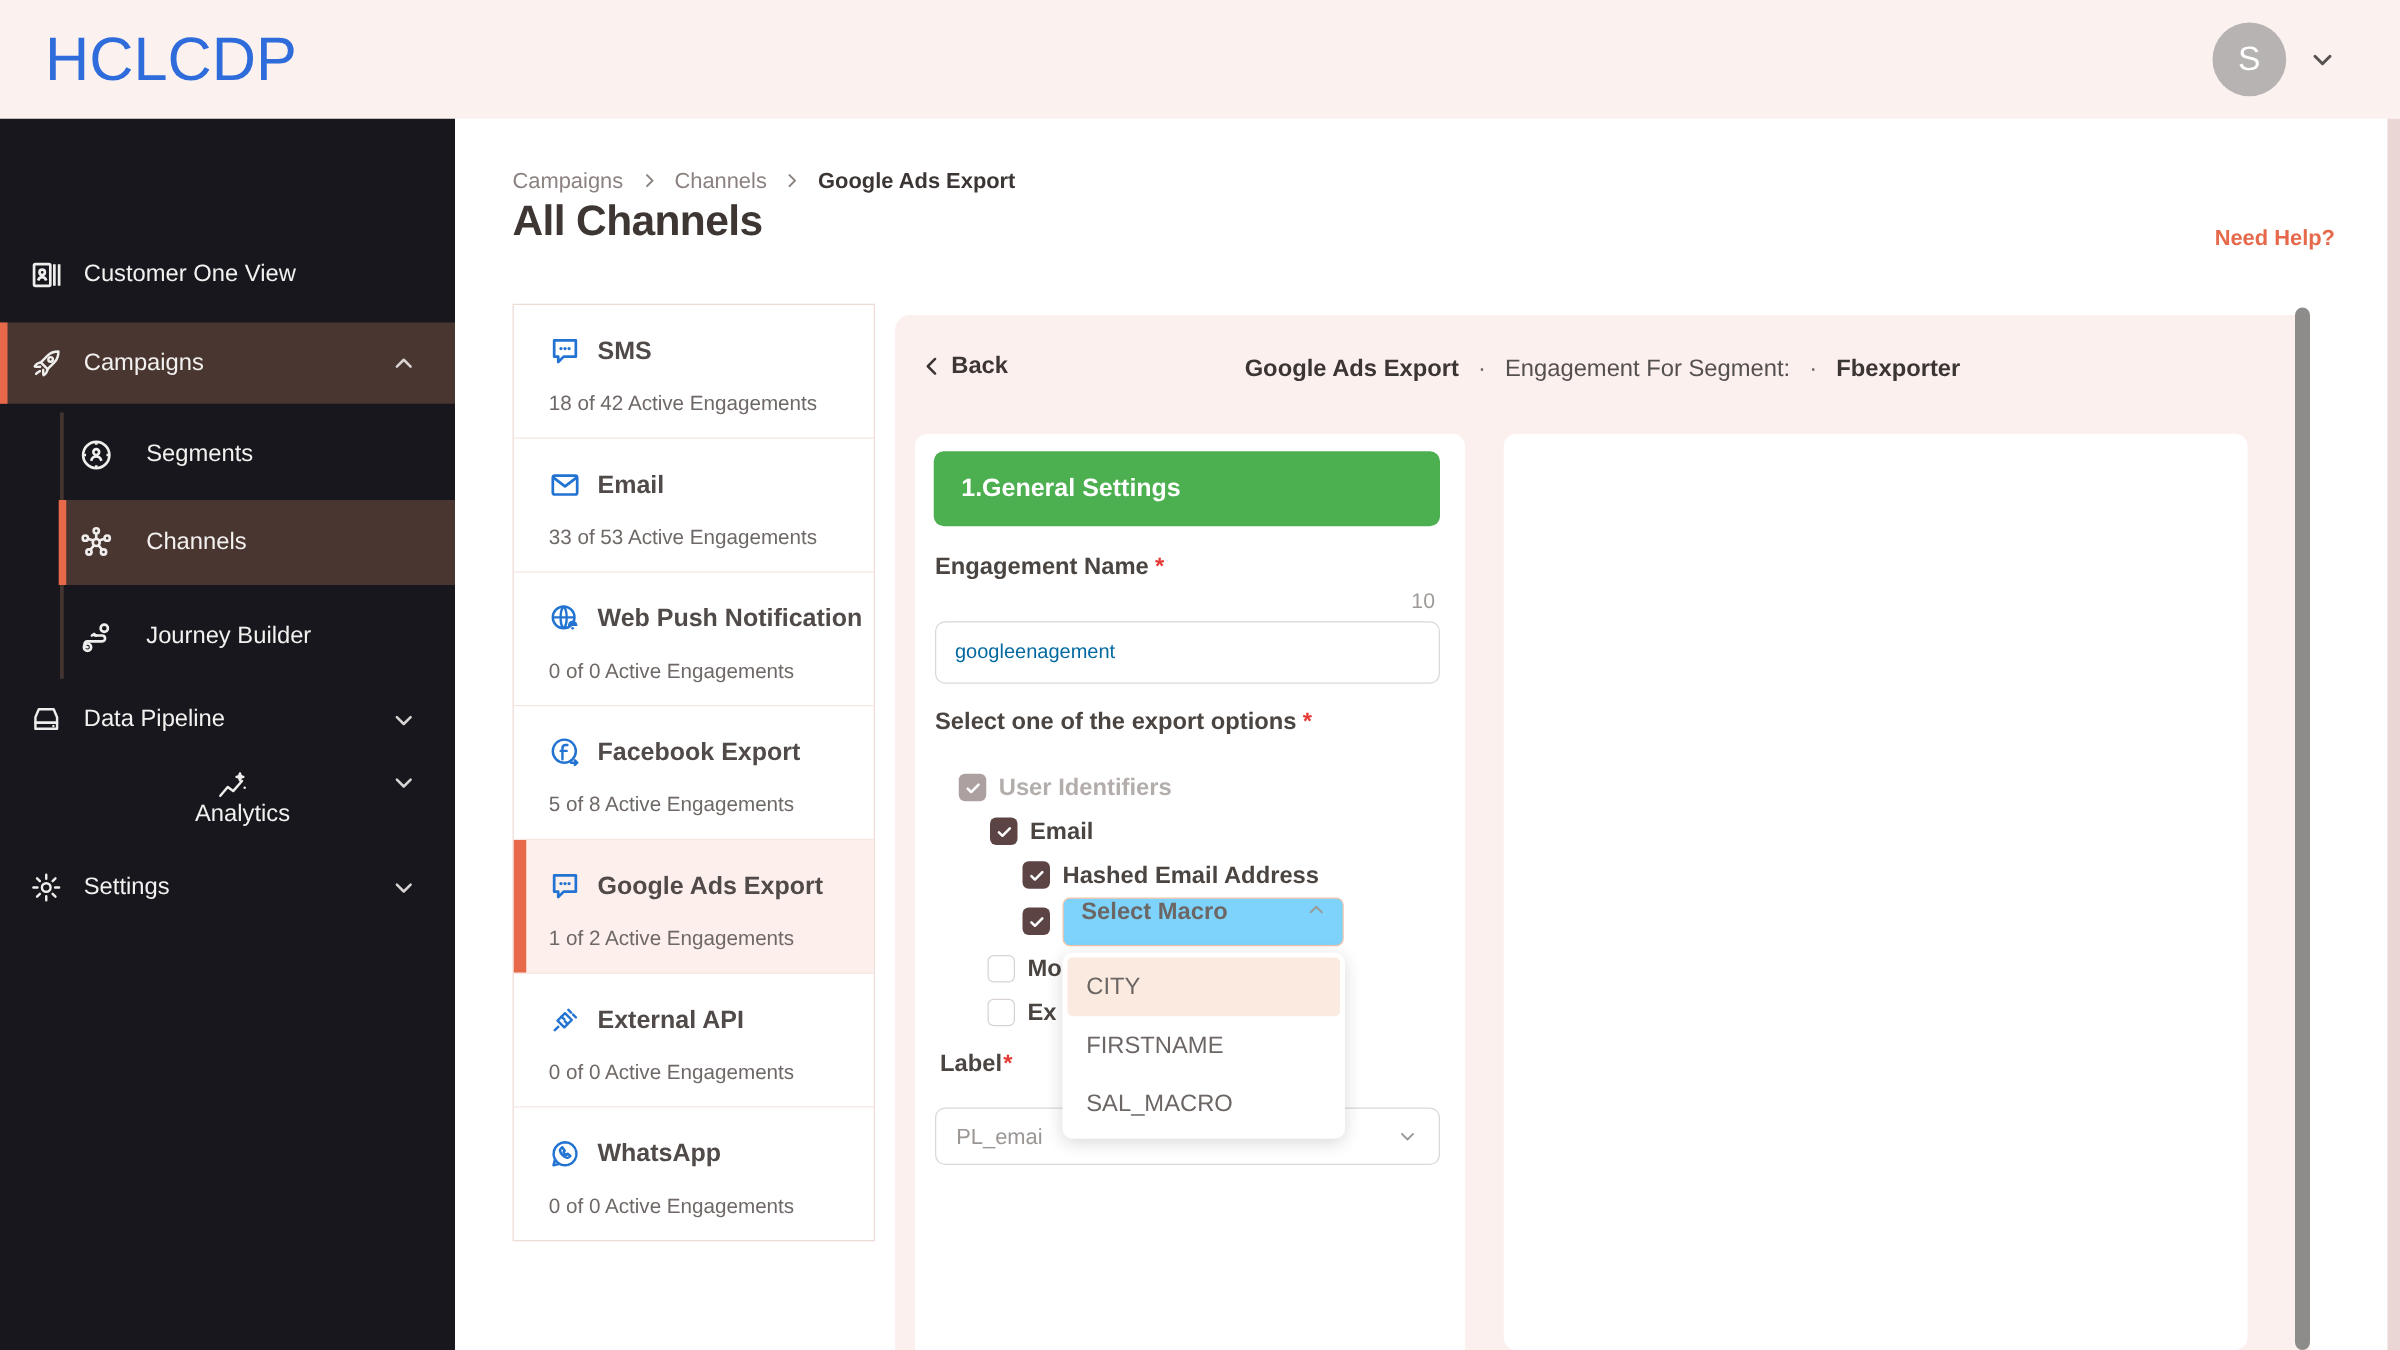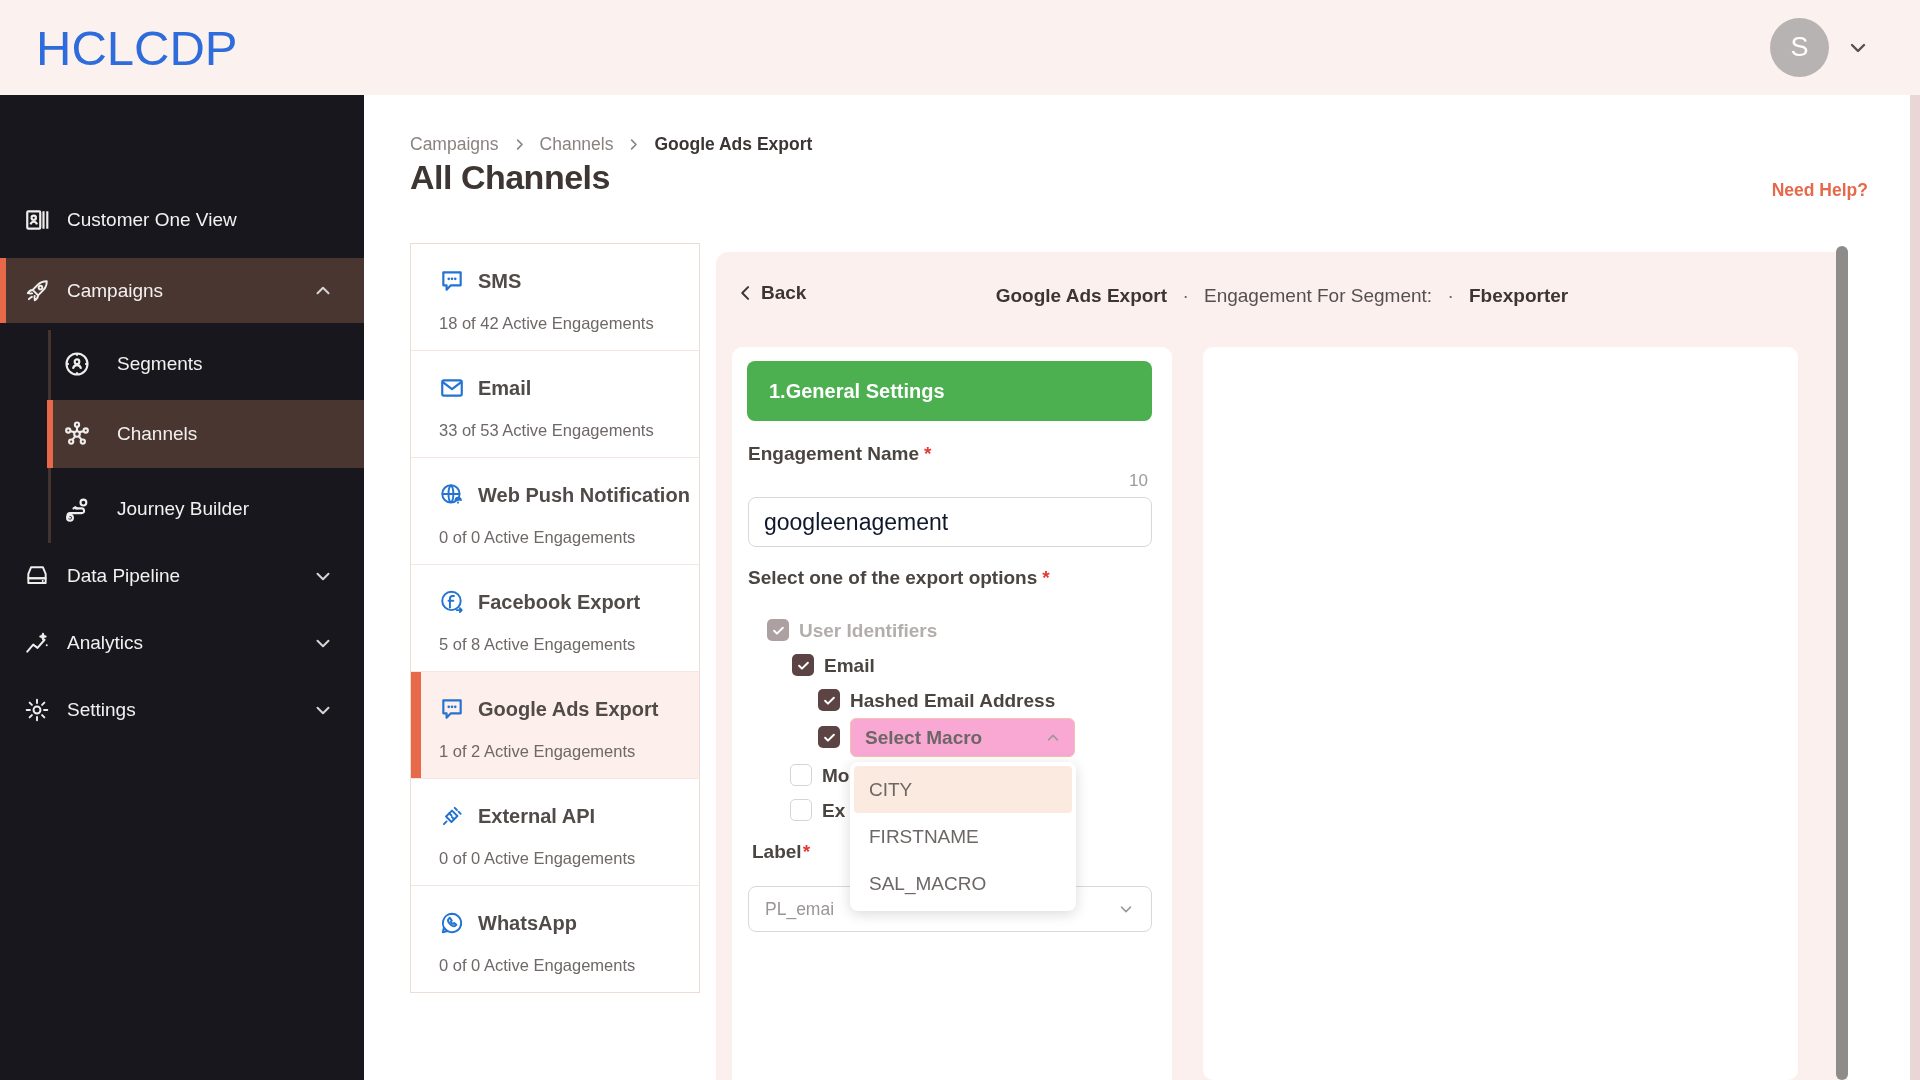--- a/index.html
+++ b/index.html
@@ -26,21 +26,21 @@
   .nav-chevron { position:absolute; right:30px; width:22px; height:22px; color:#d8d5d4; }
   .subtrack { position:absolute; left:48px; top:235px; width:3px; height:213px; background:#443430; }
   .nav-active-sub { left:47px !important; width:317px !important; background:#493630; border-left:6px solid #e8684a; padding-left:10px !important; }
   .r0 { top:30px;  height:56px; }
   .r1 { top:97px;  height:56px; }
   .r2 { top:163px; height:65px; }
   .r3 { top:235px; height:68px; }
   .r4 { top:305px; height:68px; }
   .r5 { top:380px; height:68px; }
   .r6 { top:453px; height:56px; }
-  .r7 { top:520px; height:56px; }
+  .r7 { top:520px; height:56px;flex-direction:column; }
   .r8 { top:587px; height:56px; }
 
   
   .breadcrumb { position:absolute; left:410px; top:134px; display:flex; align-items:center; gap:13px; font-size:17.5px; color:#8b8280; }
   .crumb-last { color:#3b3533; font-weight:700; }
   .bc-sep { width:15px; height:15px; color:#8b8280; }
   .page-title { position:absolute; left:410px; top:158px; font-size:34px; font-weight:800; color:#3d3633; letter-spacing:-0.5px; }
   .need-help { position:absolute; right:52px; top:180px; font-size:17.5px; font-weight:600; color:#e5694a; cursor:pointer; }
 
   
@@ -62,31 +62,31 @@
   .panel-title .pt-b { font-weight:700; color:#3b3533; }
   .panel-title .pt-dot { margin:0 10px; color:#6b6663; }
 
   .form-card { position:absolute; left:16px; top:95px; width:440px; height:733px; background:#ffffff; border-radius:10px 10px 0 0; }
   .right-card { position:absolute; left:487px; top:95px; width:595px; height:733px; background:#ffffff; border-radius:10px; }
 
   .sec-banner { position:absolute; left:15px; top:14px; width:405px; height:60px; background:#4caf50; border-radius:8px; display:flex; align-items:center; padding-left:22px; color:#ffffff; font-size:20px; font-weight:700; }
   .fld-label { position:absolute; font-size:19px; font-weight:700; color:#4b4542; white-space:nowrap; }
   .req { color:#e53935; margin-left:5px; }
   .char-count { position:absolute; right:24px; top:124px; font-size:17px; color:#9e9a98; }
-  .name-input { position:absolute; left:16px; top:150px; width:404px; height:50px; border:1px solid #d8d8d8; border-radius:8px; background:#ffffff; color:#0f172a; font-size:23px; padding-left:15px; font-family:inherit; outline:none; }
+  .name-input { position:absolute; left:16px; top:150px; width:404px; height:50px; border:1px solid #d8d8d8; border-radius:8px; background:#ffffff; color:#0369a1; font-size:16px; padding-left:15px; font-family:inherit; outline:none; }
 
   .cb { position:absolute; width:22px; height:22px; border-radius:5px; display:flex; align-items:center; justify-content:center; }
   .cb-checked { background:#5c4444; }
   .cb-checked .svgi { width:15px; height:15px; }
   .cb-unchecked { background:#ffffff; border:1.5px solid #d9d4d2; }
   .cb-disabled { opacity:0.5; }
   .cb-label { position:absolute; font-size:19px; font-weight:700; color:#4b4542; white-space:nowrap; }
   .cb-label-disabled { color:#b3aeac; }
 
-  .macro-trigger { position:absolute; left:118px; top:371px; width:225px; height:39px; background:#f9a8d4; border:1px solid #f2c3a8; border-radius:6px; display:flex; align-items:center; justify-content:space-between; padding:0 12px 0 14px; cursor:pointer; }
+  .macro-trigger { position:absolute; left:118px; top:371px; width:225px; height:39px; background:#7dd3fc; border:1px solid #f2c3a8; border-radius:6px; display:flex; align-items:flex-start; justify-content:space-between; padding:0 12px 0 14px; cursor:pointer; }
   .macro-trigger .mt-text { font-size:19px; font-weight:700; color:#6c6765; }
   .macro-trigger .svgi { width:18px; height:18px; color:#9c9896; }
 
   .label-select { position:absolute; left:16px; top:539px; width:404px; height:46px; background:#ffffff; border:1px solid #d8d8d8; border-radius:8px; display:flex; align-items:center; justify-content:space-between; padding:0 16px; cursor:pointer; }
   .label-select .ls-text { font-size:17.5px; color:#9a9694; }
   .label-select .svgi { width:18px; height:18px; color:#9c9896; }
 
   .dropdown { position:absolute; left:850px; top:762px; width:226px; background:#ffffff; border-radius:8px; box-shadow:0 3px 14px rgba(0,0,0,0.15); padding:4px; z-index:30; }
   .dd-item { height:47px; display:flex; align-items:center; padding-left:15px; font-size:19px; color:#6c6765; border-radius:4px; cursor:pointer; }
   .dd-hl { background:#fbeadf; }

